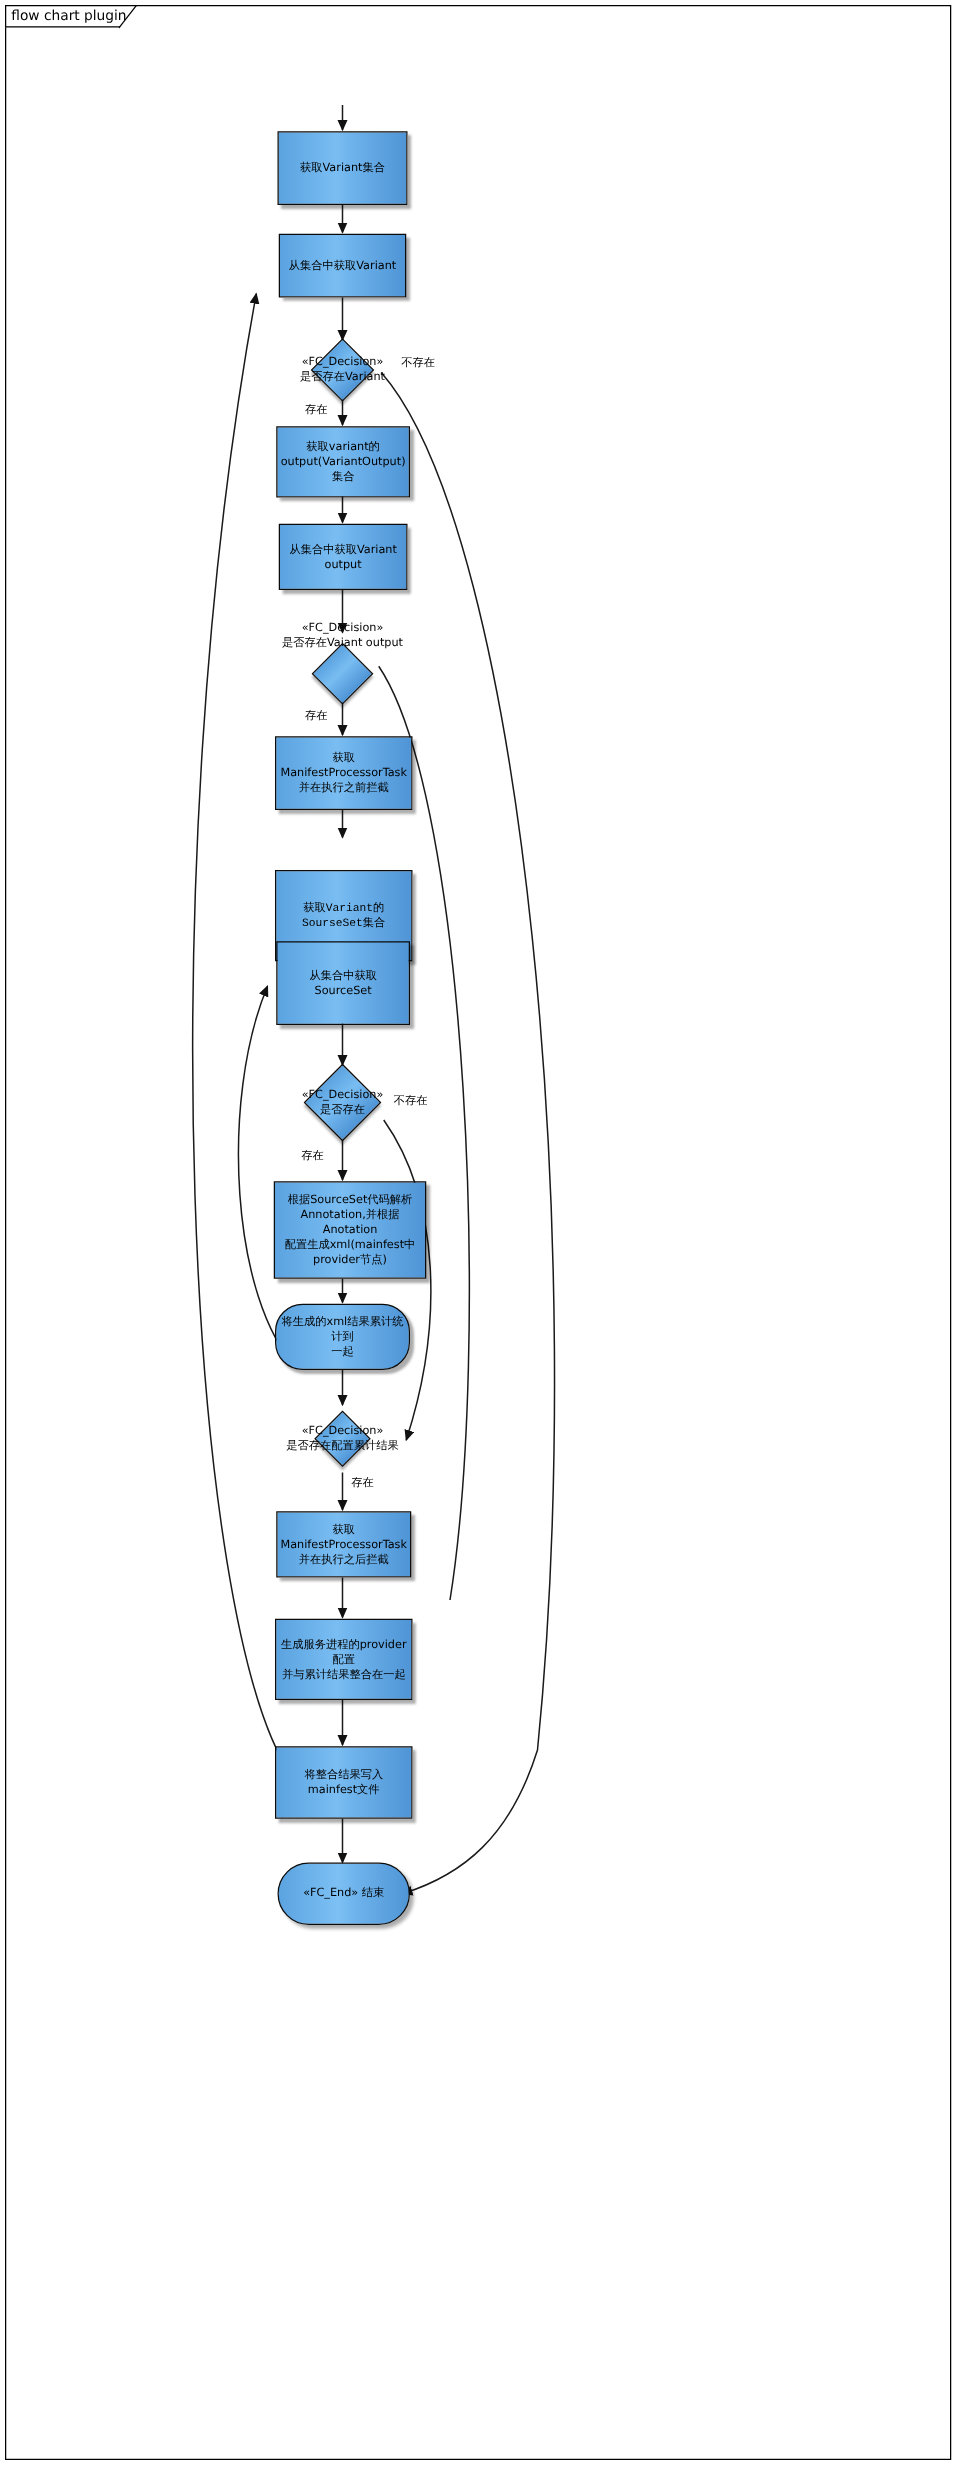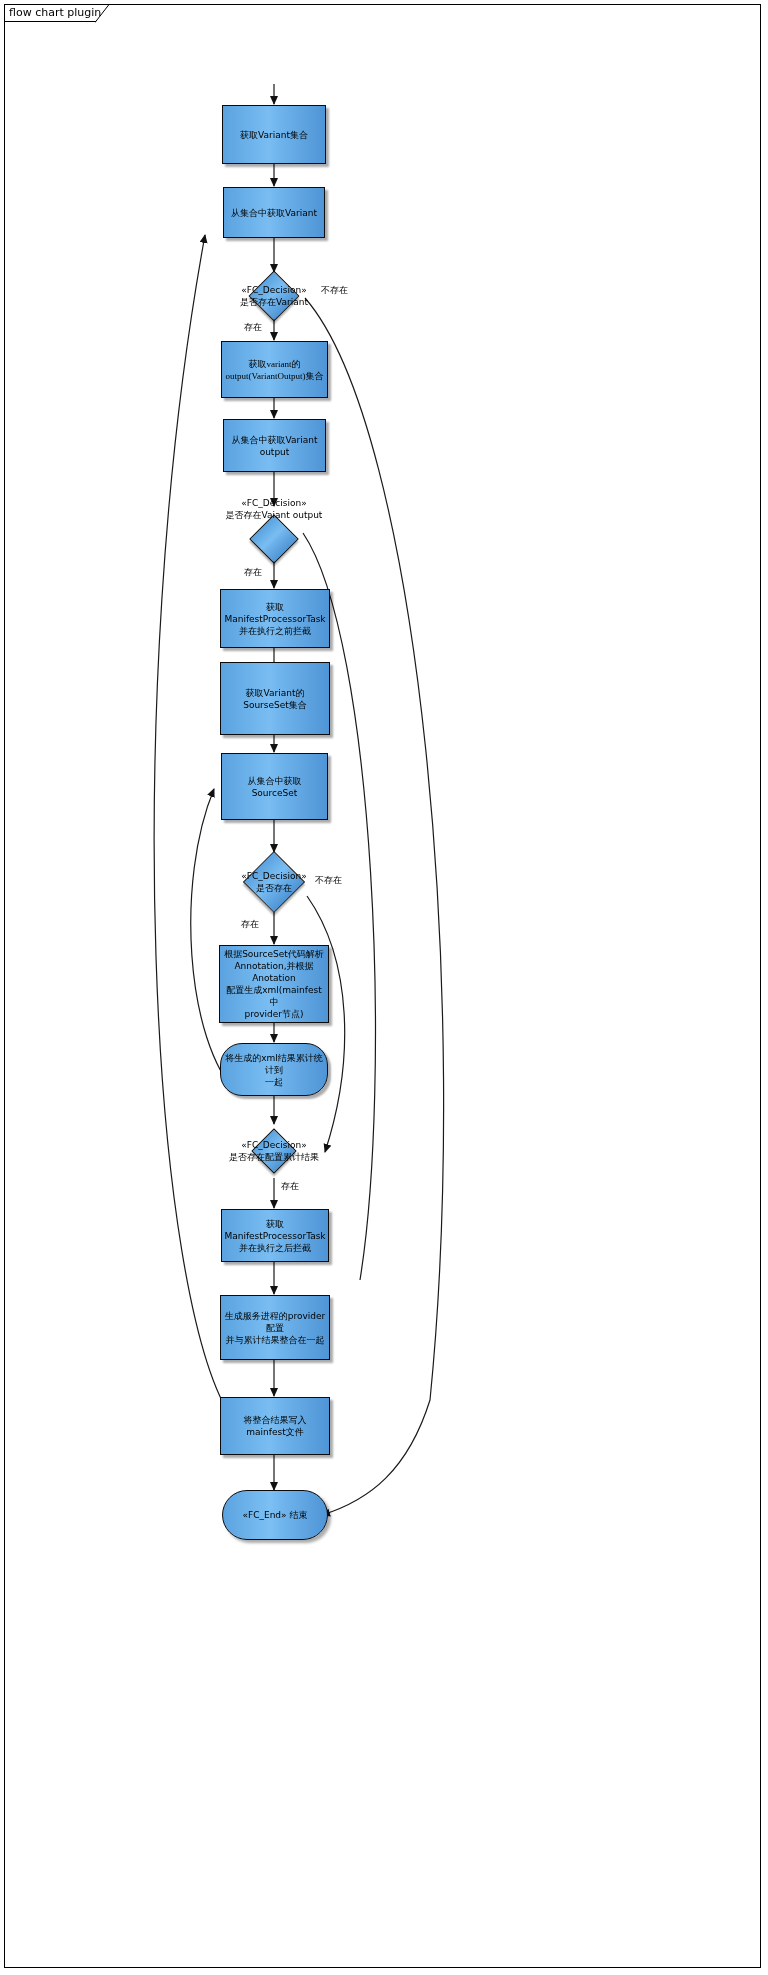--- a/index.html
+++ b/index.html
@@ -190,56 +190,56 @@
   <div class="node process" style="left:223px;top:187px;width:102px;height:51px;">
     <span class="lbl">从集合中获取Variant</span>
   </div>
 
   <div class="node decision" style="left:216px;top:272px;width:116px;height:48px;">
     <div class="dia-shape" style="width:34px;height:34px;"></div>
     <span class="lbl">«FC_Decision»
 是否存在Variant</span>
   </div>
 
-  <div class="node process" style="left:221px;top:341px;width:107px;height:57px;font-family:Liberation Serif, serif;">
+  <div class="node process" style="left:221px;top:341px;width:107px;height:57px;">
     <span class="lbl">获取variant的
 output(VariantOutput)集合</span>
   </div>
 
   <div class="node process" style="left:223px;top:419px;width:103px;height:53px;">
     <span class="lbl">从集合中获取Variant
 output</span>
   </div>
 
   <div class="node decision" style="left:208px;top:495px;width:132px;height:65px;align-items:flex-start;">
     <div class="dia-shape" style="width:33px;height:33px;margin-top:11px;"></div>
     <span class="lbl" style="margin-top:2px;">«FC_Decision»
 是否存在Vaiant output</span>
   </div>
 
   <div class="node process" style="left:220px;top:589px;width:110px;height:59px;">
     <span class="lbl">获取ManifestProcessorTask
 并在执行之前拦截</span>
   </div>
 
-  <div class="node process" style="left:220px;top:662px;width:110px;height:73px;">
+  <div class="node process" style="left:220px;top:696px;width:110px;height:73px;font-family:Liberation Mono, monospace;">
     <span class="lbl">获取Variant的SourseSet集合</span>
   </div>
 
   <div class="node process" style="left:221px;top:753px;width:107px;height:67px;">
     <span class="lbl">从集合中获取SourceSet</span>
   </div>
 
   <div class="node decision" style="left:222px;top:852px;width:104px;height:60px;">
     <div class="dia-shape" style="width:42px;height:42px;"></div>
     <span class="lbl">«FC_Decision»
 是否存在</span>
   </div>
 
-  <div class="node process" style="left:219px;top:945px;width:110px;height:78px;">
+  <div class="node process" style="left:219px;top:945px;width:122px;height:78px;">
     <span class="lbl">根据SourceSet代码解析
 Annotation,并根据Anotation
 配置生成xml(mainfest中
 provider节点)</span>
   </div>
 
   <div class="node process" style="left:220px;top:1043px;width:108px;height:53px;border-radius:22px;">
     <span class="lbl">将生成的xml结果累计统计到
 一起</span>
   </div>

